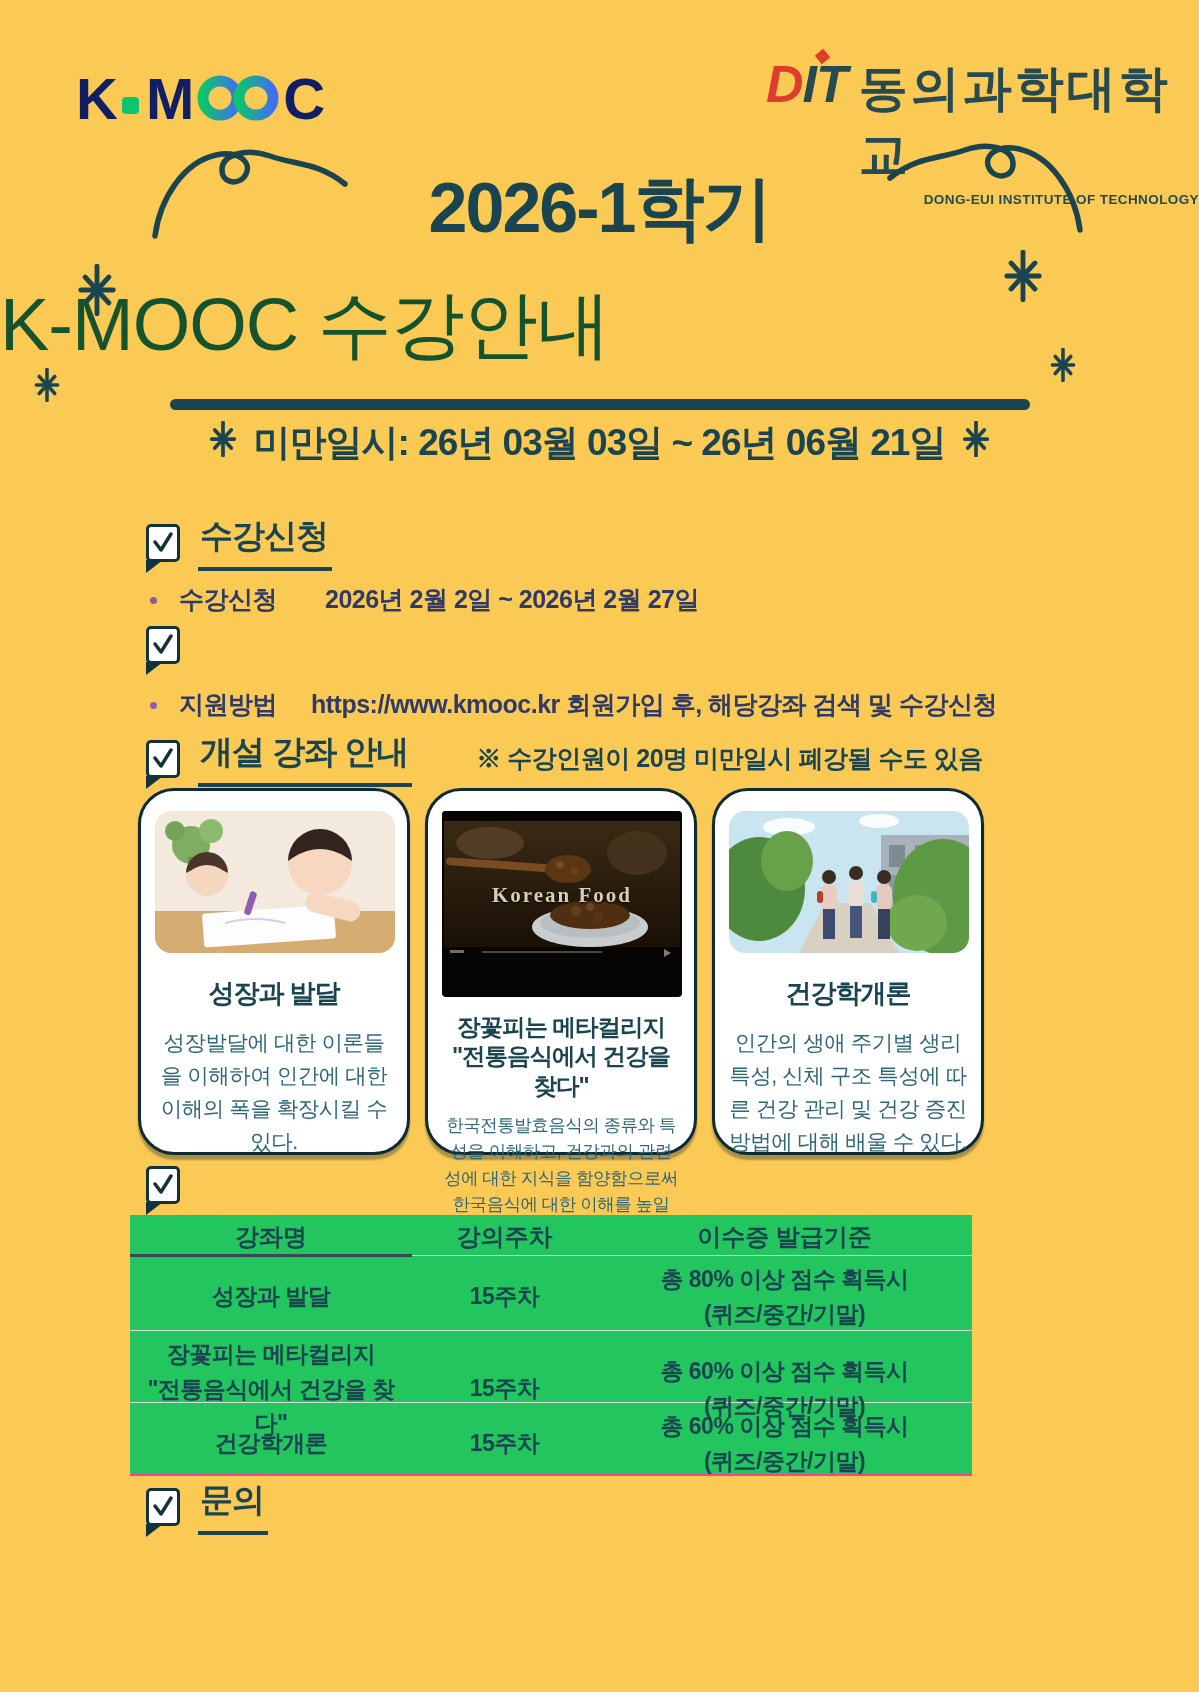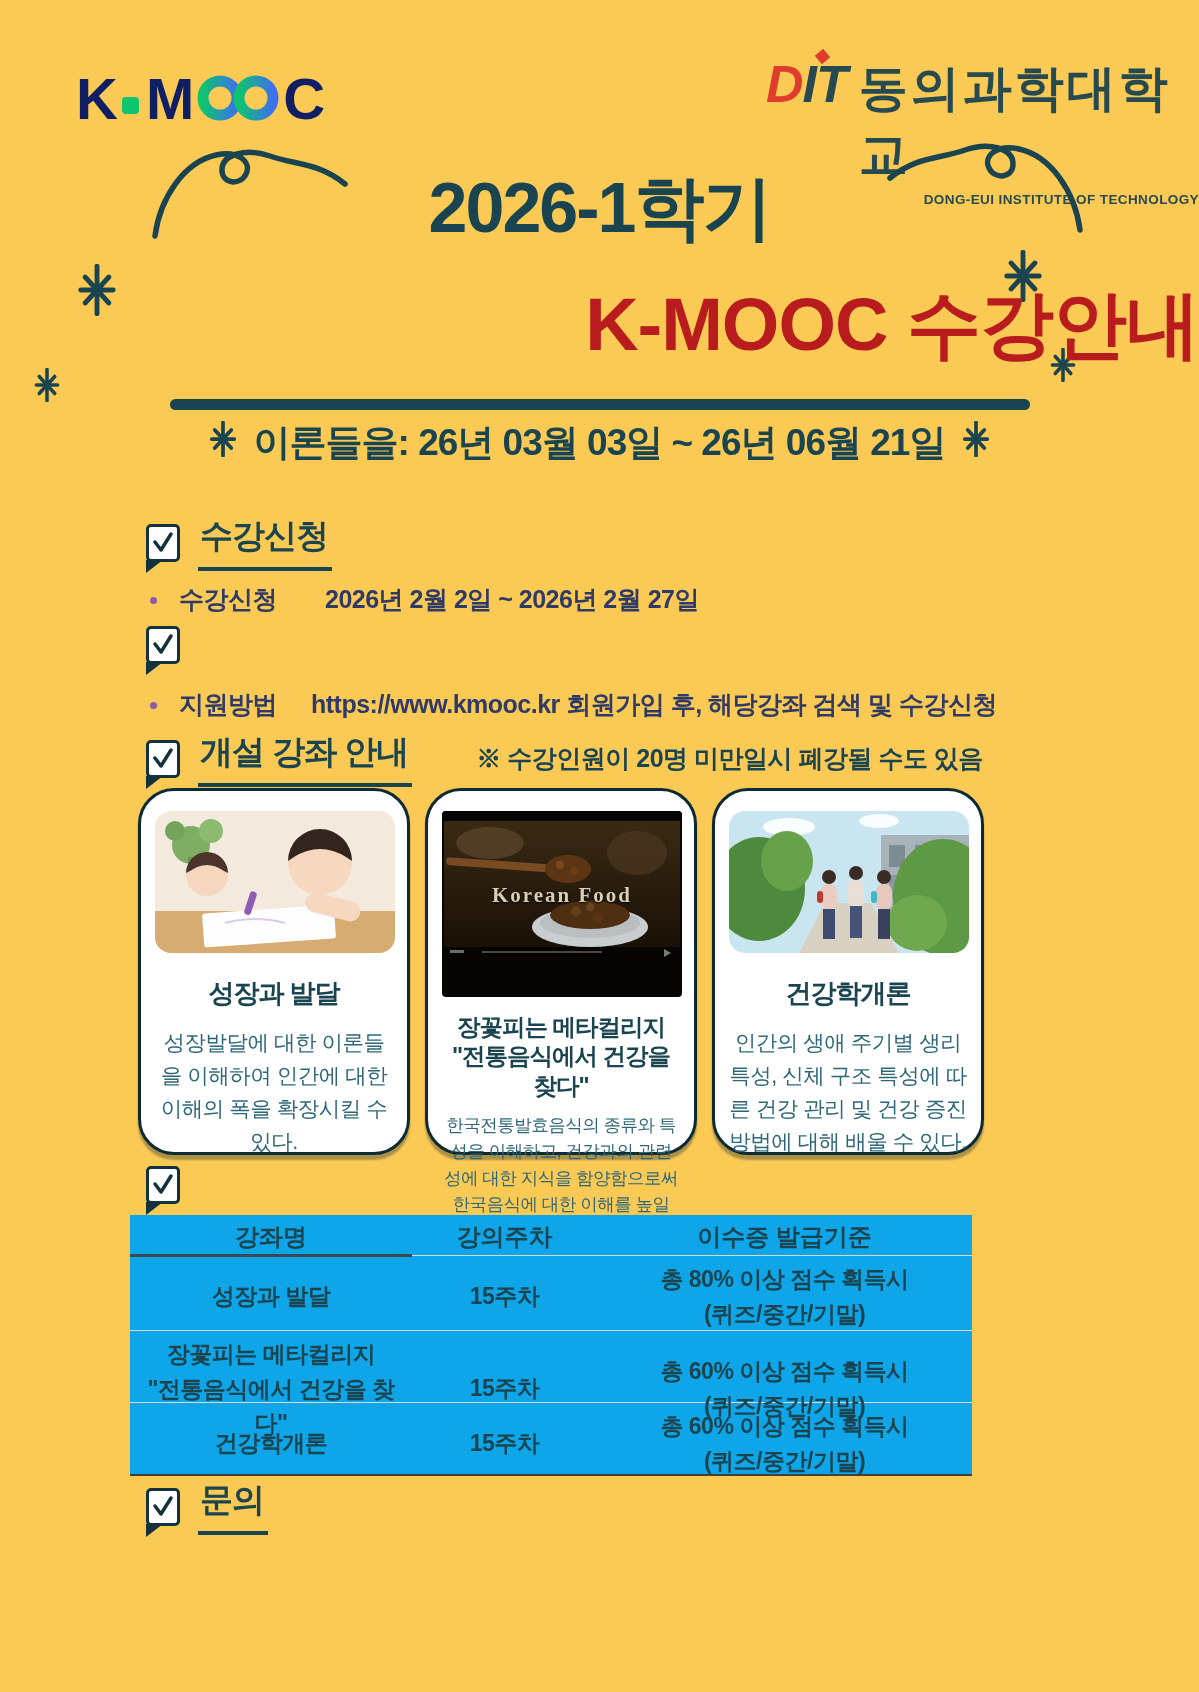--- a/index.html
+++ b/index.html
@@ -17,22 +17,22 @@
   .dit-mark { position:relative; font-style:italic; font-weight:800; font-size:52px; letter-spacing:-1px; margin-top:6px; }
   .dit-d { color:#E03C2D; }
   .dit-it { color:#274A50; position:relative; }
   .dit-diamond { position:absolute; left:14px; top:-4px; width:11px; height:11px; background:#E03C2D; transform:rotate(50deg); }
   .dit-kr { font-weight:800; font-size:49px; color:#274A50; letter-spacing:3px; margin-top:8px; }
   .dit-en { font-weight:700; font-size:13.5px; color:#274A50; letter-spacing:0.4px; text-align:right; margin-top:4px; }
 
   
   .title1 { position:absolute; top:162px; left:0; width:100%; text-align:center;
     font-size:70px; font-weight:800; color:#1A4550; letter-spacing:-2px; }
-  .title2 { position:absolute; top:276px; left:0; width:100%; text-align:right;
-    font-size:74px; font-weight:700; color:#b91c1c; letter-spacing:-1px; }
+  .title2 { position:absolute; top:276px; left:0; width:100%; text-align:left;
+    font-size:74px; font-weight:400; color:#14532d; letter-spacing:-1px; }
   .divider { position:absolute; top:399px; left:170px; width:860px; height:11px;
     background:#1A4550; border-radius:6px; }
   .period { position:absolute; top:418px; left:0; width:100%; display:flex; justify-content:center;
     align-items:center; gap:16px; font-size:37px; font-weight:800; color:#1A4550; letter-spacing:-1px; }
 
   .swirl { position:absolute; }
   .star { position:absolute; }
 
   
   .sec-head { position:absolute; display:flex; align-items:center; gap:18px; }
@@ -58,22 +58,22 @@
   .card-title { margin-top:24px; font-size:26px; font-weight:800; color:#1A4550;
     letter-spacing:-1px; line-height:1.25; white-space:pre-line; }
   .card-title.small { margin-top:16px; font-size:23.5px; }
   .card-desc { margin-top:17px; font-size:21.5px; font-weight:500; color:#2F6779; line-height:1.55; letter-spacing:-0.5px; }
   .card-desc.small { margin-top:11px; font-size:17.5px; line-height:1.5; }
   .video-overlay { position:absolute; left:0; top:72px; width:100%; text-align:center;
     font-family:"Liberation Serif", serif; font-weight:700; font-size:21px; color:#D9CDB4;
     letter-spacing:2px; text-shadow:0 1px 2px #000; }
 
   
-  .ctable { position:absolute; left:130px; top:1215px; width:842px; background:#0ea5e9;
-    border-bottom:2px solid #404040; color:#1A4550; }
+  .ctable { position:absolute; left:130px; top:1215px; width:842px; background:#22c55e;
+    border-bottom:2px solid #ec4899; color:#1A4550; }
   .trow { display:grid; grid-template-columns:282px 185px 375px; align-items:center; text-align:center; }
   .trow > div { padding:6px 8px; }
   .thead { height:40px; position:relative; font-size:24px; font-weight:800; }
   .thead::after { content:""; position:absolute; left:0; bottom:-2px; width:282px; height:3px; background:#3A4A55; }
   .tbody-row { border-top:1.5px solid #D8D8D8; font-size:23px; font-weight:700; letter-spacing:-0.5px; }
   .tbody-row .cell-multi { white-space:pre-line; line-height:1.5; }
   .r1 { height:75px; } .r2 { height:72px; } .r3 { height:72px; }
 
   
   .contact-box { position:absolute; left:140px; top:1540px; width:918px; height:80px;
@@ -175,21 +175,21 @@
     <span>
       <svg width="30" height="36" viewBox="0 0 40 48">
           <g stroke="#1A4550" stroke-width="5" stroke-linecap="round">
         <line x1="20" y1="2" x2="20" y2="46"></line>
             <line x1="5" y1="24" x2="35" y2="24"></line>
         <line x1="9" y1="12" x2="31" y2="36"></line>
             <line x1="31" y1="12" x2="9" y2="36"></line>
           </g>
         </svg>
     </span>
-    <span>이론들을: 26년 03월 03일 ~ 26년 06월 21일</span>
+    <span>미만일시: 26년 03월 03일 ~ 26년 06월 21일</span>
     <span>
       <svg width="30" height="36" viewBox="0 0 40 48">
           <g stroke="#1A4550" stroke-width="5" stroke-linecap="round">
         <line x1="20" y1="2" x2="20" y2="46"></line>
             <line x1="5" y1="24" x2="35" y2="24"></line>
         <line x1="9" y1="12" x2="31" y2="36"></line>
             <line x1="31" y1="12" x2="9" y2="36"></line>
           </g>
         </svg>
     </span>

